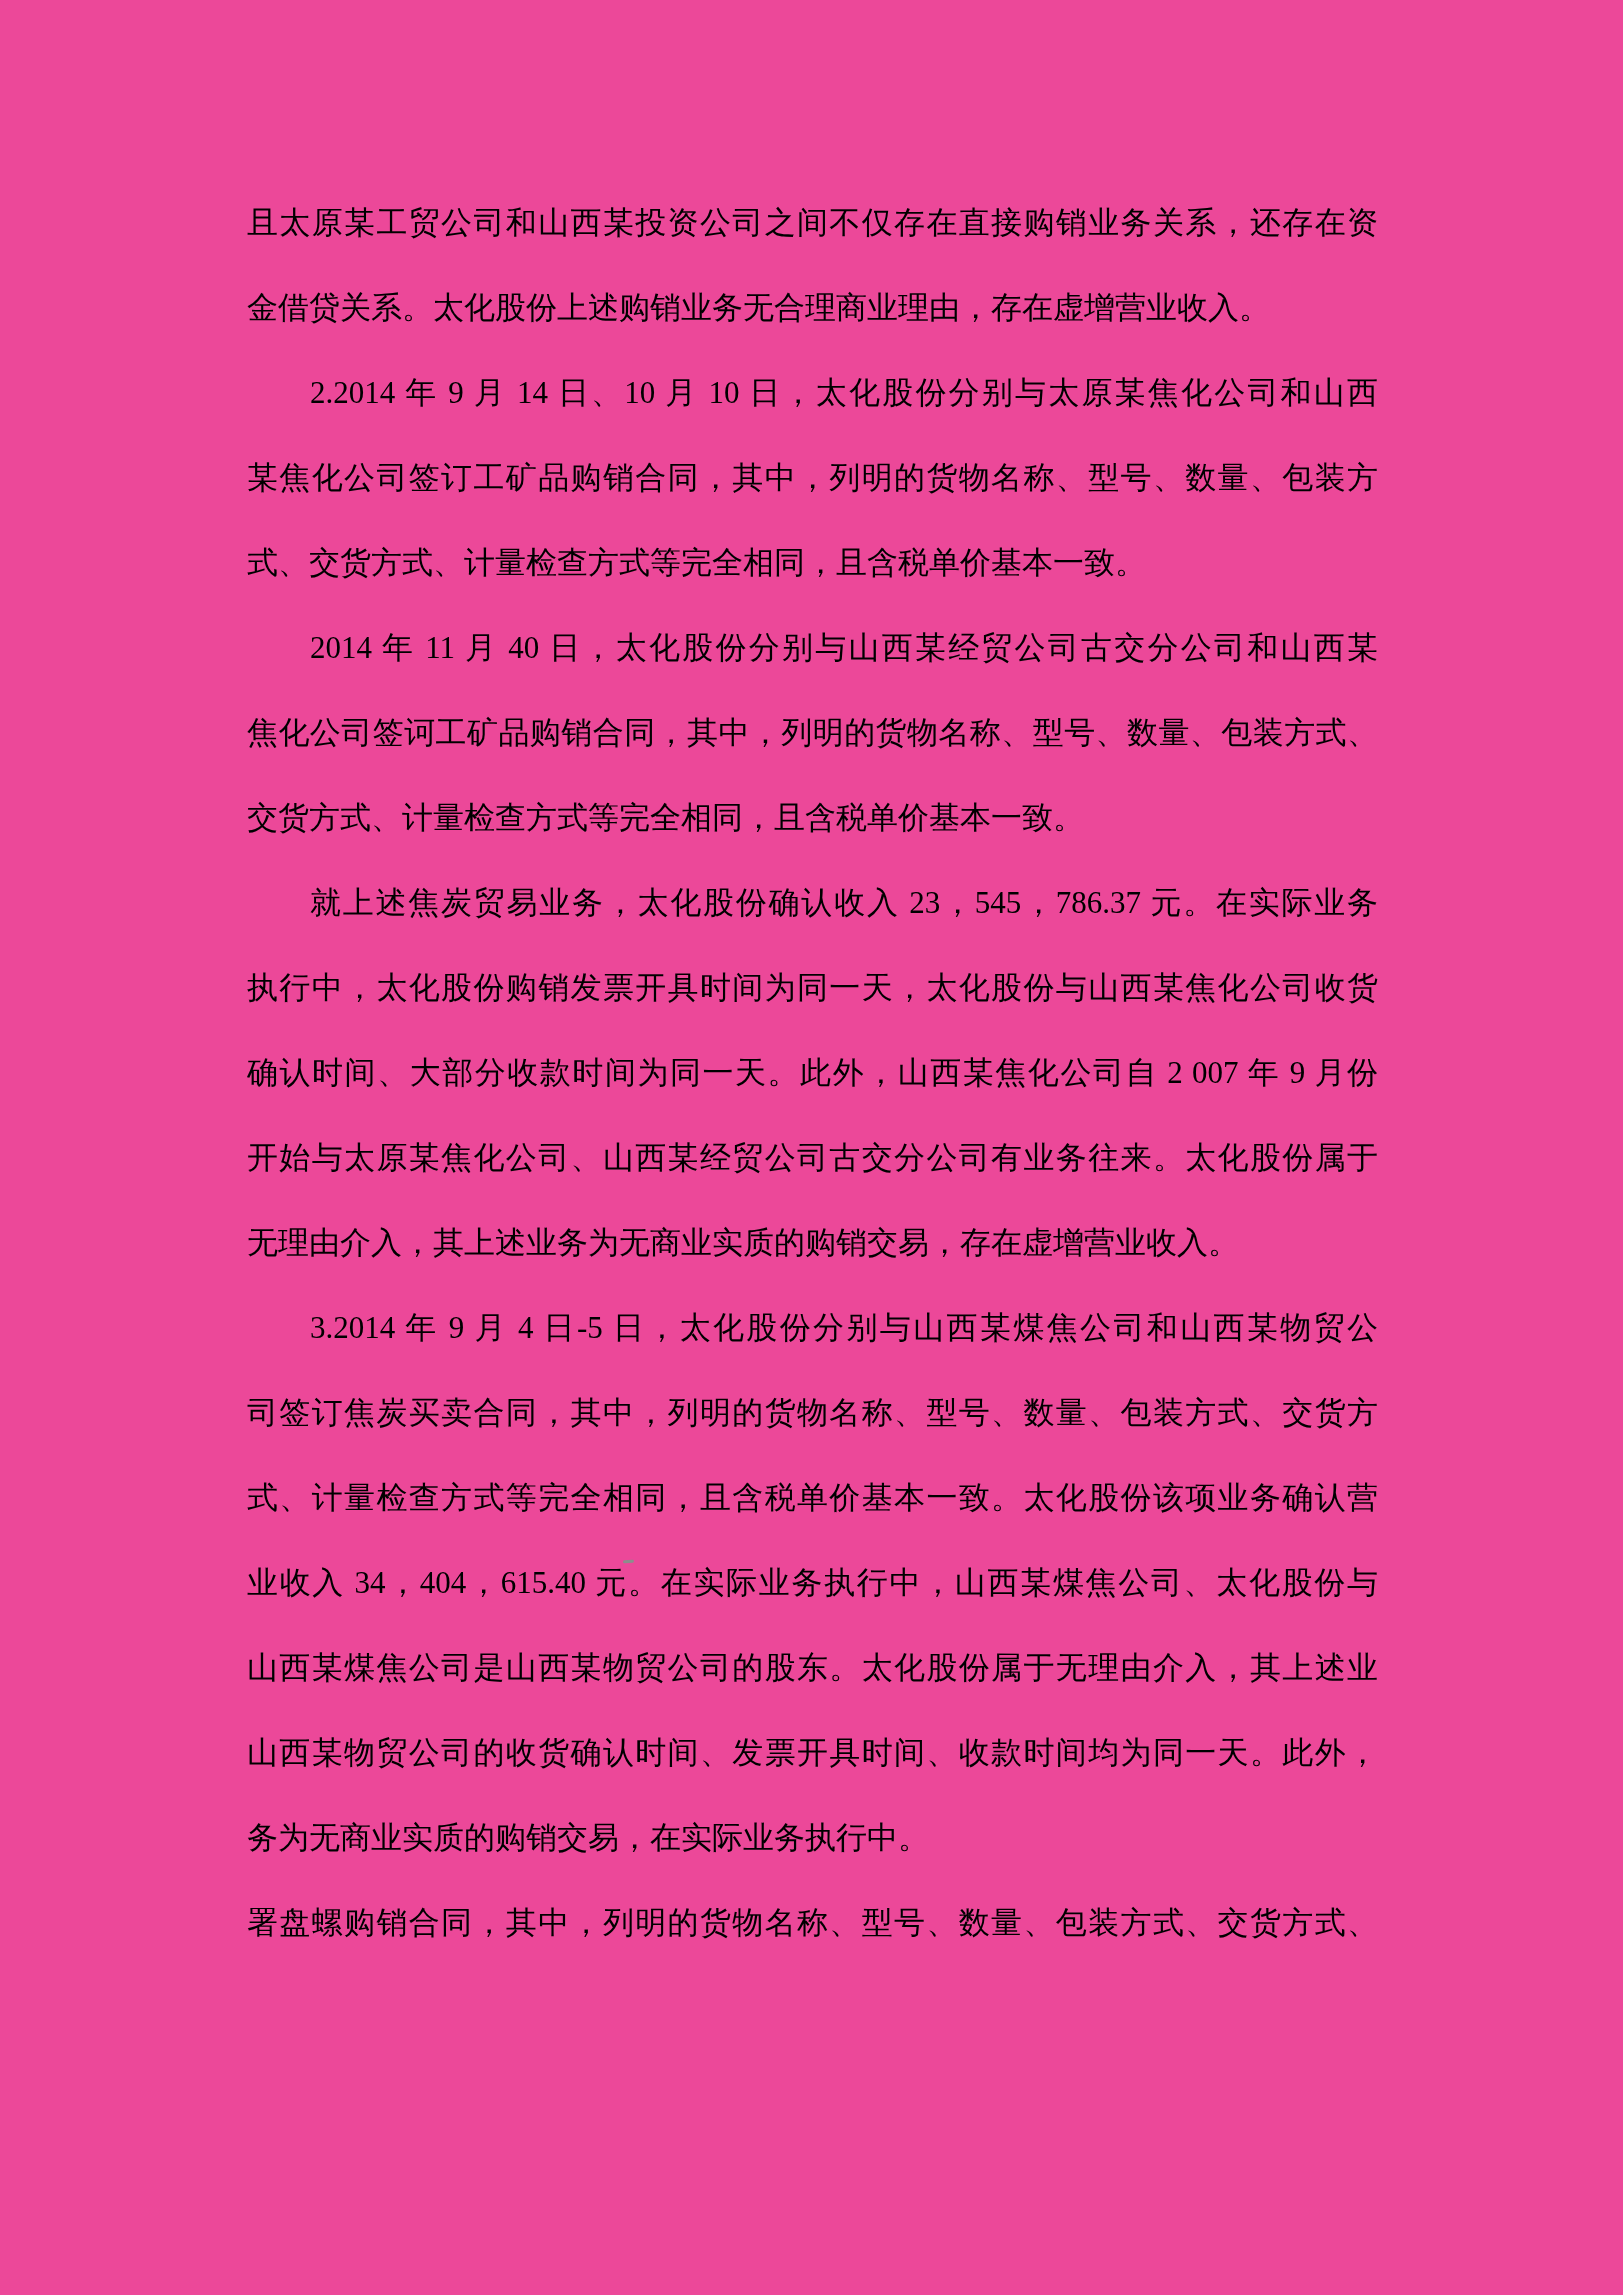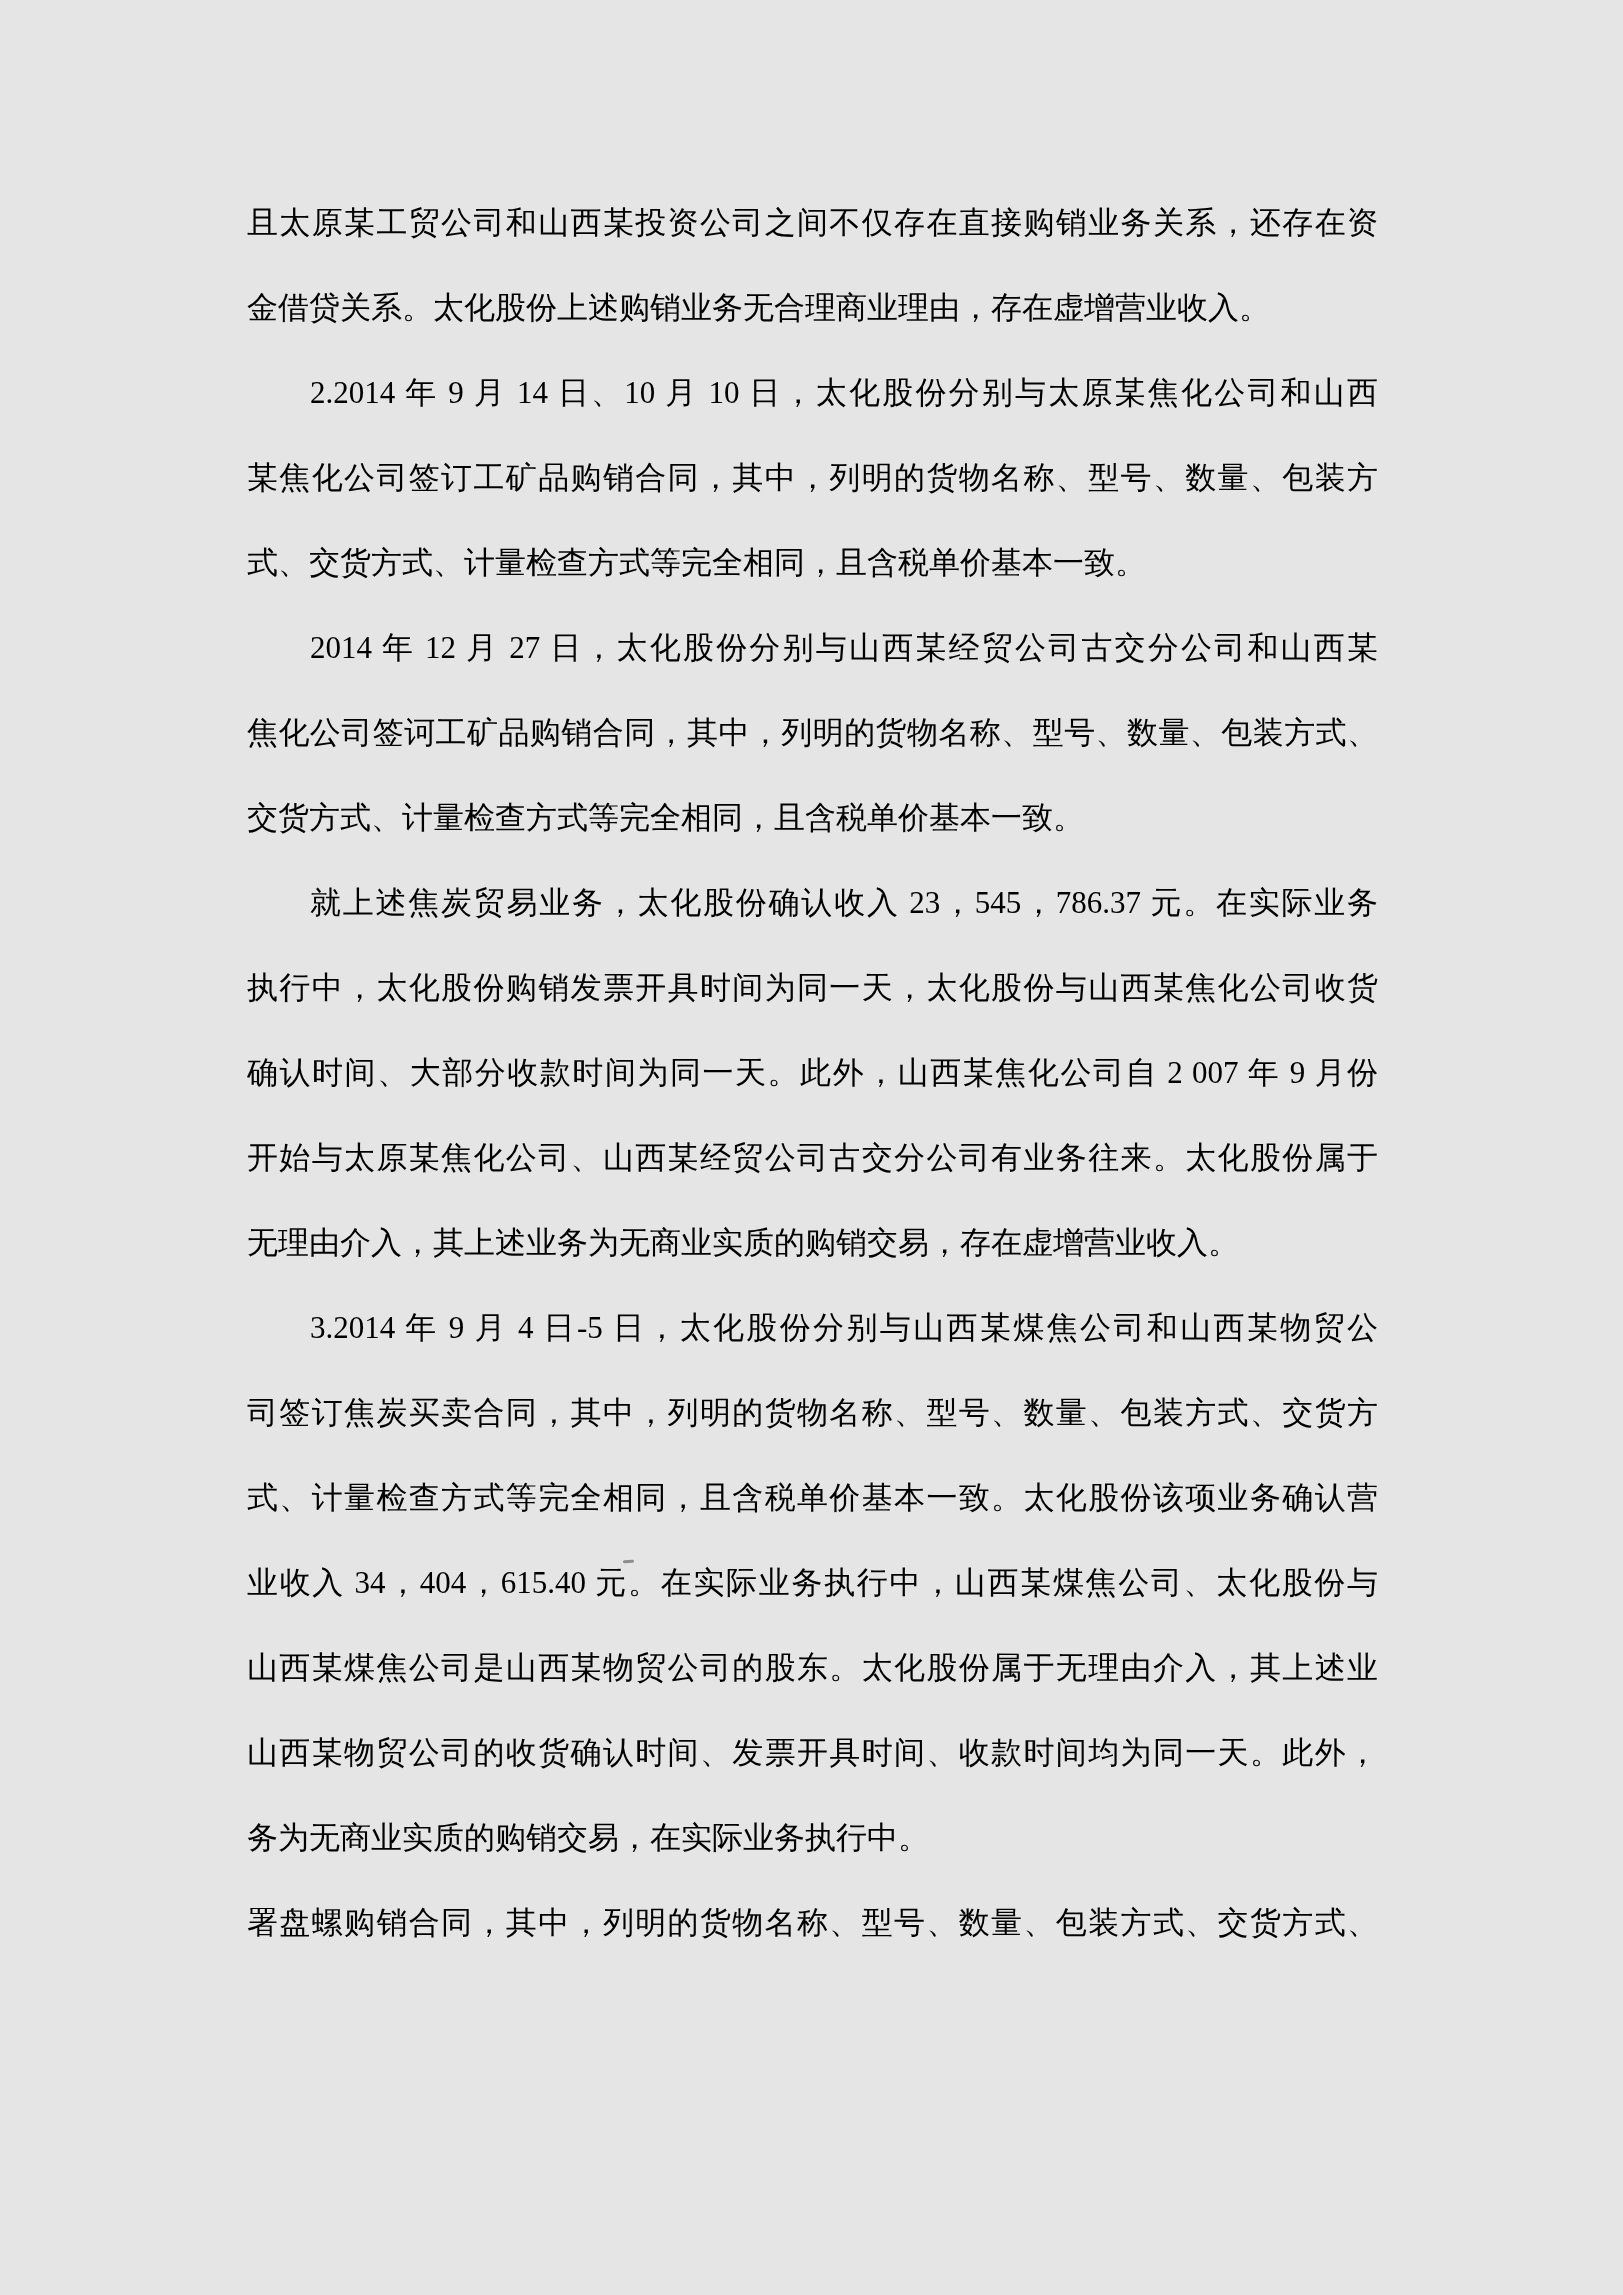--- a/index.html
+++ b/index.html
@@ -4,21 +4,21 @@
 <style>
   html, body {
     margin: 0;
     padding: 0;
     background: #ffffff;
   }
   .page {
     position: relative;
     width: 1623px;
     height: 2295px;
-    background: #e5e5e5;
+    background: #ec4899;
     overflow: hidden;
     font-family: "Liberation Serif", "DejaVu Serif", serif;
     color: #000000;
   }
   .textblock {
     position: absolute;
     left: 247px;
     top: 180px;
     width: 1131px;
   }
@@ -56,21 +56,21 @@
 </head>
 <body>
 
 <div class="page">
   <div class="textblock">
     <div class="line">且太原某工贸公司和山西某投资公司之间不仅存在直接购销业务关系，还存在资</div>
     <div class="line end">金借贷关系。太化股份上述购销业务无合理商业理由，存在虚增营业收入。</div>
     <div class="line ind">2.2014 年 9 月 14 日、10 月 10 日，太化股份分别与太原某焦化公司和山西</div>
     <div class="line">某焦化公司签订工矿品购销合同，其中，列明的货物名称、型号、数量、包装方</div>
     <div class="line end">式、交货方式、计量检查方式等完全相同，且含税单价基本一致。</div>
-    <div class="line ind">2014 年 12 月 27 日，太化股份分别与山西某经贸公司古交分公司和山西某</div>
+    <div class="line ind">2014 年 11 月 40 日，太化股份分别与山西某经贸公司古交分公司和山西某</div>
     <div class="line">焦化公司签诃工矿品购销合同，其中，列明的货物名称、型号、数量、包装方式、</div>
     <div class="line end">交货方式、计量检查方式等完全相同，且含税单价基本一致。</div>
     <div class="line ind">就上述焦炭贸易业务，太化股份确认收入 23，545，786.37 元。在实际业务</div>
     <div class="line">执行中，太化股份购销发票开具时间为同一天，太化股份与山西某焦化公司收货</div>
     <div class="line">确认时间、大部分收款时间为同一天。此外，山西某焦化公司自 2 007 年 9 月份</div>
     <div class="line">开始与太原某焦化公司、山西某经贸公司古交分公司有业务往来。太化股份属于</div>
     <div class="line end">无理由介入，其上述业务为无商业实质的购销交易，存在虚增营业收入。</div>
     <div class="line ind">3.2014 年 9 月 4 日-5 日，太化股份分别与山西某煤焦公司和山西某物贸公</div>
     <div class="line">司签订焦炭买卖合同，其中，列明的货物名称、型号、数量、包装方式、交货方</div>
     <div class="line">式、计量检查方式等完全相同，且含税单价基本一致。太化股份该项业务确认营</div>

